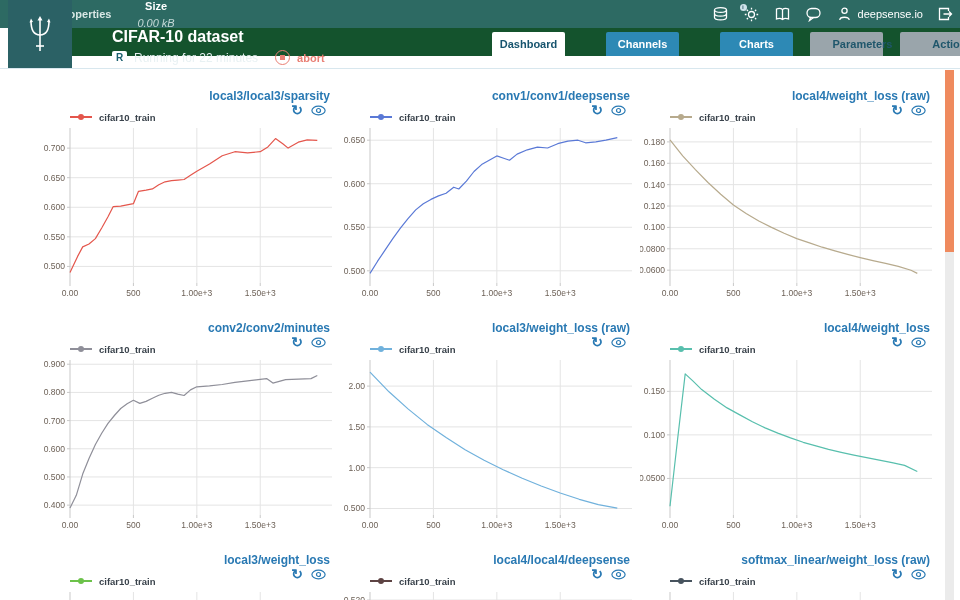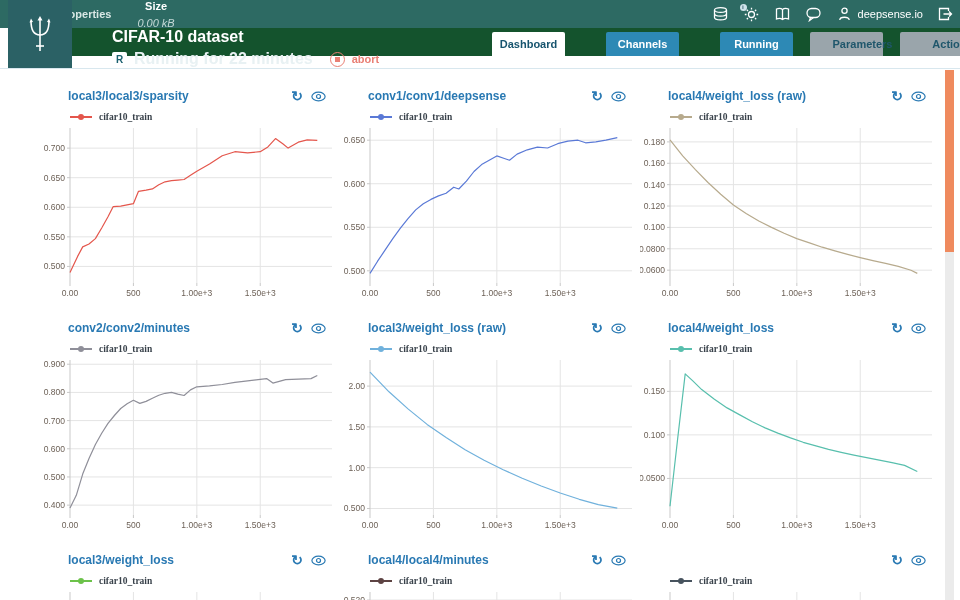--- a/index.html
+++ b/index.html
@@ -24,50 +24,50 @@
 
   
   .header { position:absolute; left:8px; top:28px; width:960px; height:28px; background:#14532d; }
   .logo-block { position:absolute; left:0; top:-28px; width:64px; height:68px; background:#2b6165;
     display:flex; align-items:center; justify-content:center; z-index:2; }
   .logo-block svg { stroke:#fff; fill:none; }
   .job-title { position:absolute; left:104px; top:0px; color:#fff; font-size:16px; font-weight:700; }
   .status-row { position:absolute; left:104px; top:22px; display:flex; align-items:center; gap:7px; }
   .status-letter { width:15px; height:14px; background:#fff; color:#1a5f6e; border-radius:2px;
     font-size:10px; font-weight:700; display:flex; align-items:center; justify-content:center; }
-  .status-text { color:#e8f1f3; font-size:16px; font-weight:700; }
+  .status-text { color:#e8f1f3; font-size:12px; font-weight:400; }
   .stop-icon { width:15px; height:15px; border:1.5px solid #e97f74; border-radius:50%; margin-left:10px;
     display:flex; align-items:center; justify-content:center; cursor:pointer; }
   .stop-icon span { width:5px; height:5px; background:#e97f74; display:block; }
   .abort-label { color:#e97f74; font-size:11px; font-weight:700; cursor:pointer; }
   .close-x { position:absolute; right:10px; top:4px; color:#fff; font-size:17px; cursor:pointer; line-height:1; }
 
   
   .tabs { position:absolute; left:484px; bottom:0; display:flex; gap:17px; }
   .tab { width:73px; height:24px; font-size:11px; font-weight:700; display:flex; align-items:center;
     justify-content:center; cursor:pointer; border-radius:2px 2px 0 0; }
   .tab.active { background:#fff; color:#17546e; }
   .tab.blue { background:#2d89b5; color:#fff;margin-left:24px; }
   .tab.gray { background:#9aa5ab; color:#1f566b;padding-left:32px; }
 
   
   .content { position:absolute; left:0; top:68px; width:960px; height:532px; background:#fff;
     overflow:hidden; border-top:1px solid #d8e7ee; }
   .charts-grid { display:grid; grid-template-columns:repeat(3, 290px); column-gap:10px; row-gap:20px;
     padding:20px 0 0 40px; }
   .chart-card { width:290px; height:212px; }
-  .chart-head { display:flex; align-items:flex-start; height:20px; padding-left:28px; }
+  .chart-head { display:flex; align-items:flex-end; height:20px; padding-left:28px;flex-direction:column; }
   .chart-title { color:#2979b3; font-size:12px; font-weight:700; }
   .chart-actions { margin-left:auto; display:flex; align-items:center; gap:8px; padding-right:4px; }
   .refresh-glyph { color:#2979b3; font-size:14px; font-weight:700; cursor:pointer; line-height:1; }
   .eye-glyph { cursor:pointer; display:flex; }
   .chart-legend { display:flex; align-items:center; gap:7px; height:16px; padding-left:30px; }
   .legend-line { width:22px; height:2px; position:relative; }
   .legend-dot { position:absolute; left:8px; top:-2px; width:6px; height:6px; border-radius:50%; }
-  .legend-label { font-size:9.5px; font-weight:700; color:#39424b;font-family:Liberation Serif, serif; }
+  .legend-label { font-size:9.5px; font-weight:700; color:#39424b; }
   .plot-svg { display:block; }
   .plot-svg text { font-family:"Liberation Sans", sans-serif; font-size:8.5px; fill:#6d6157; }
 
   
   .scrollbar { position:absolute; right:6px; top:70px; width:9px; height:530px; background:#ebebeb; }
   .scroll-thumb { position:absolute; left:0; top:0; width:9px; height:182px; background:#ef8a5e; cursor:pointer; }
 </style>
 </head>
 <body>
 
@@ -142,21 +142,21 @@
     <span class="status-text">Running for 22 minutes</span>
     <span class="stop-icon">
         <span></span>
       </span>
     <span class="abort-label">abort</span>
   </div>
   <span class="close-x">✕</span>
   <div class="tabs" id="tabs">
       <div class="tab active">Dashboard</div>
       <div class="tab blue">Channels</div>
-      <div class="tab blue">Running</div>
+      <div class="tab blue">Charts</div>
       <div class="tab gray">Parameters</div>
       <div class="tab gray">Actions</div>
       <div class="tab blue">Parameters</div>
     </div>
 </div>
 
 <div class="content">
   <div class="charts-grid" id="charts-grid">
       <div class="chart-card">
         <div class="chart-head">
@@ -484,21 +484,21 @@
           <line x1="156.8292682926829" y1="158" x2="156.8292682926829" y2="161" stroke="#c9c9c9" stroke-width="1"></line>
           <text x="156.8292682926829" y="171" text-anchor="middle">1.00e+3</text>
           <line x1="220.2439024390244" y1="3" x2="220.2439024390244" y2="158" stroke="#e4e4e4" stroke-width="1"></line>
           <line x1="220.2439024390244" y1="158" x2="220.2439024390244" y2="161" stroke="#c9c9c9" stroke-width="1"></line>
           <text x="220.2439024390244" y="171" text-anchor="middle">1.50e+3</text>
           <line x1="30" y1="3" x2="30" y2="158" stroke="#c9c9c9" stroke-width="1"></line>
         </svg>
       </div>
       <div class="chart-card">
         <div class="chart-head">
-          <span class="chart-title">local4/local4/minutes</span>
+          <span class="chart-title">local4/local4/deepsense</span>
           <div class="chart-actions">
             <span class="refresh-glyph">↻</span>
             <span class="eye-glyph">
               <svg width="15" height="11" viewBox="0 0 15 11">
                 <ellipse cx="7.5" cy="5.5" rx="6.6" ry="4.4" fill="none" stroke="#2979b3" stroke-width="1.2"></ellipse>
                 <circle cx="7.5" cy="5.5" r="2" fill="none" stroke="#2979b3" stroke-width="1.2"></circle>
               </svg>
             </span>
           </div>
         </div>
@@ -521,20 +521,21 @@
           <line x1="156.8292682926829" y1="158" x2="156.8292682926829" y2="161" stroke="#c9c9c9" stroke-width="1"></line>
           <text x="156.8292682926829" y="171" text-anchor="middle">1.00e+3</text>
           <line x1="220.2439024390244" y1="3" x2="220.2439024390244" y2="158" stroke="#e4e4e4" stroke-width="1"></line>
           <line x1="220.2439024390244" y1="158" x2="220.2439024390244" y2="161" stroke="#c9c9c9" stroke-width="1"></line>
           <text x="220.2439024390244" y="171" text-anchor="middle">1.50e+3</text>
           <line x1="30" y1="3" x2="30" y2="158" stroke="#c9c9c9" stroke-width="1"></line>
         </svg>
       </div>
       <div class="chart-card">
         <div class="chart-head">
+          <span class="chart-title">softmax_linear/weight_loss (raw)</span>
           <div class="chart-actions">
             <span class="refresh-glyph">↻</span>
             <span class="eye-glyph">
               <svg width="15" height="11" viewBox="0 0 15 11">
                 <ellipse cx="7.5" cy="5.5" rx="6.6" ry="4.4" fill="none" stroke="#2979b3" stroke-width="1.2"></ellipse>
                 <circle cx="7.5" cy="5.5" r="2" fill="none" stroke="#2979b3" stroke-width="1.2"></circle>
               </svg>
             </span>
           </div>
         </div>

